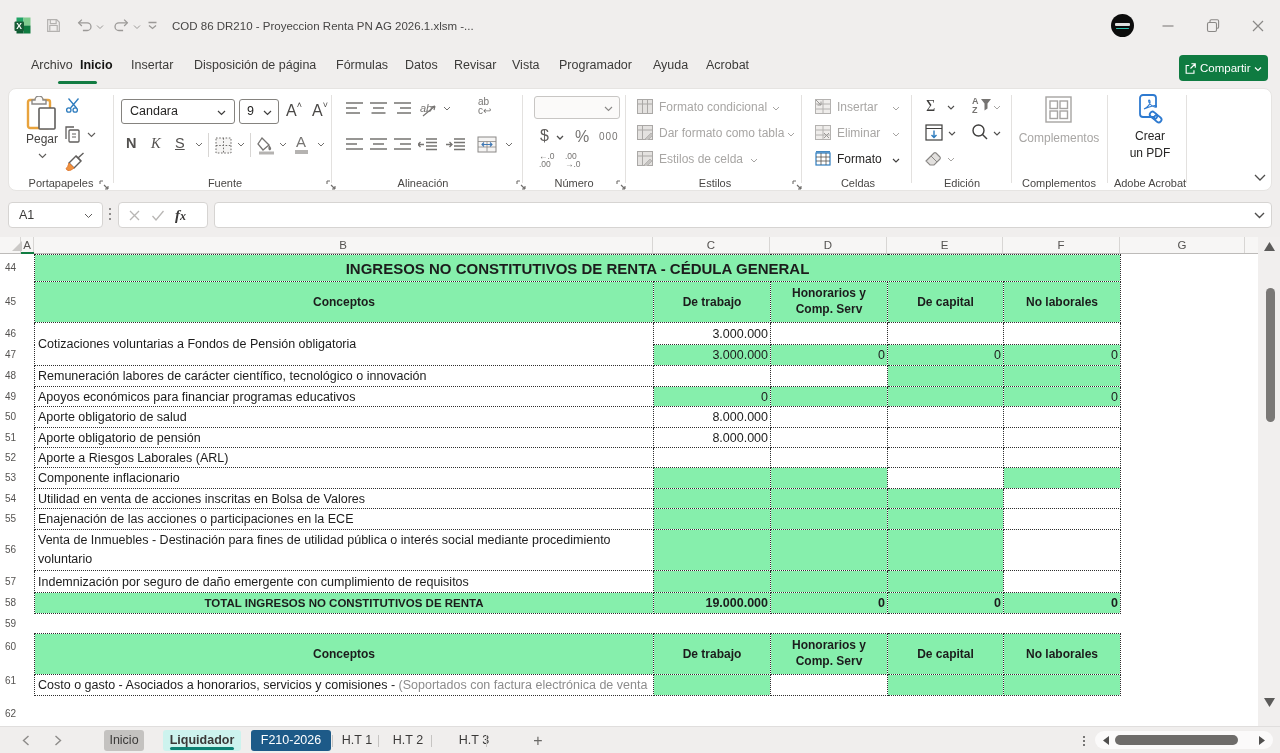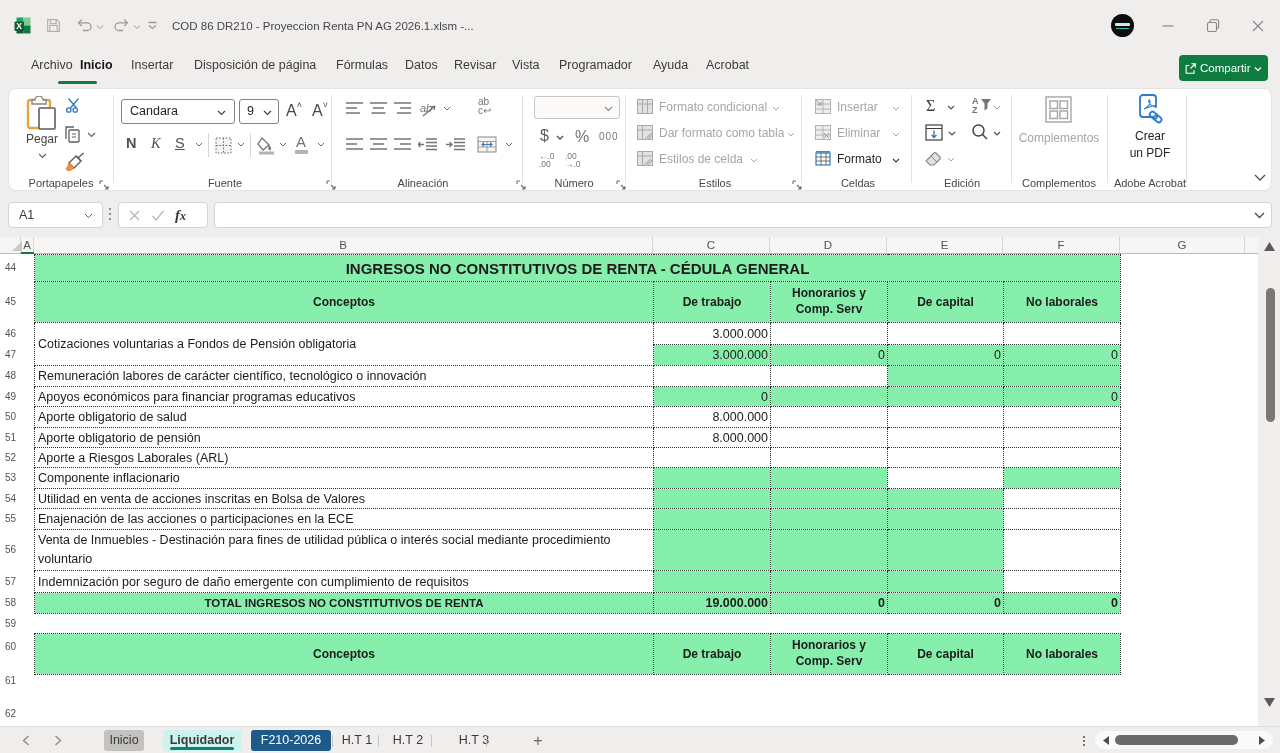--- a/index.html
+++ b/index.html
@@ -587,20 +587,27 @@
         <col style="width:117px">
       </colgroup>
     <tbody>
     <tr style="height:41px">
           <td class="g b c hd">Conceptos</td>
           <td class="g b c hd">De trabajo</td>
           <td class="g b c hd" style="white-space:normal;line-height:1.3;padding:0 18px">Honorarios y Comp. Serv</td>
           <td class="g b c hd">De capital</td>
           <td class="g b c hd">No laborales</td>
         </tr>
+    <tr style="height:21px">
+          <td>Costo o gasto - Asociados a honorarios, servicios y comisiones - <span style="color:#8c8c8c">(Soportados con factura electrónica de venta</span></td>
+          <td class="g"></td>
+          <td></td>
+          <td class="g"></td>
+          <td class="g"></td>
+        </tr>
   </tbody>
     </table>
 </div>
 
 <div id="vscroll" class="abs">
   <svg style="position:absolute;left:6px;top:5px;width:11px;height:9px">
       <path d="M5.5 0 L11 9 L0 9 Z" fill="#5c5b5a"></path>
     </svg>
   <div id="vthumb" class="abs"></div>
   <svg style="position:absolute;left:6px;top:461px;width:11px;height:9px">

